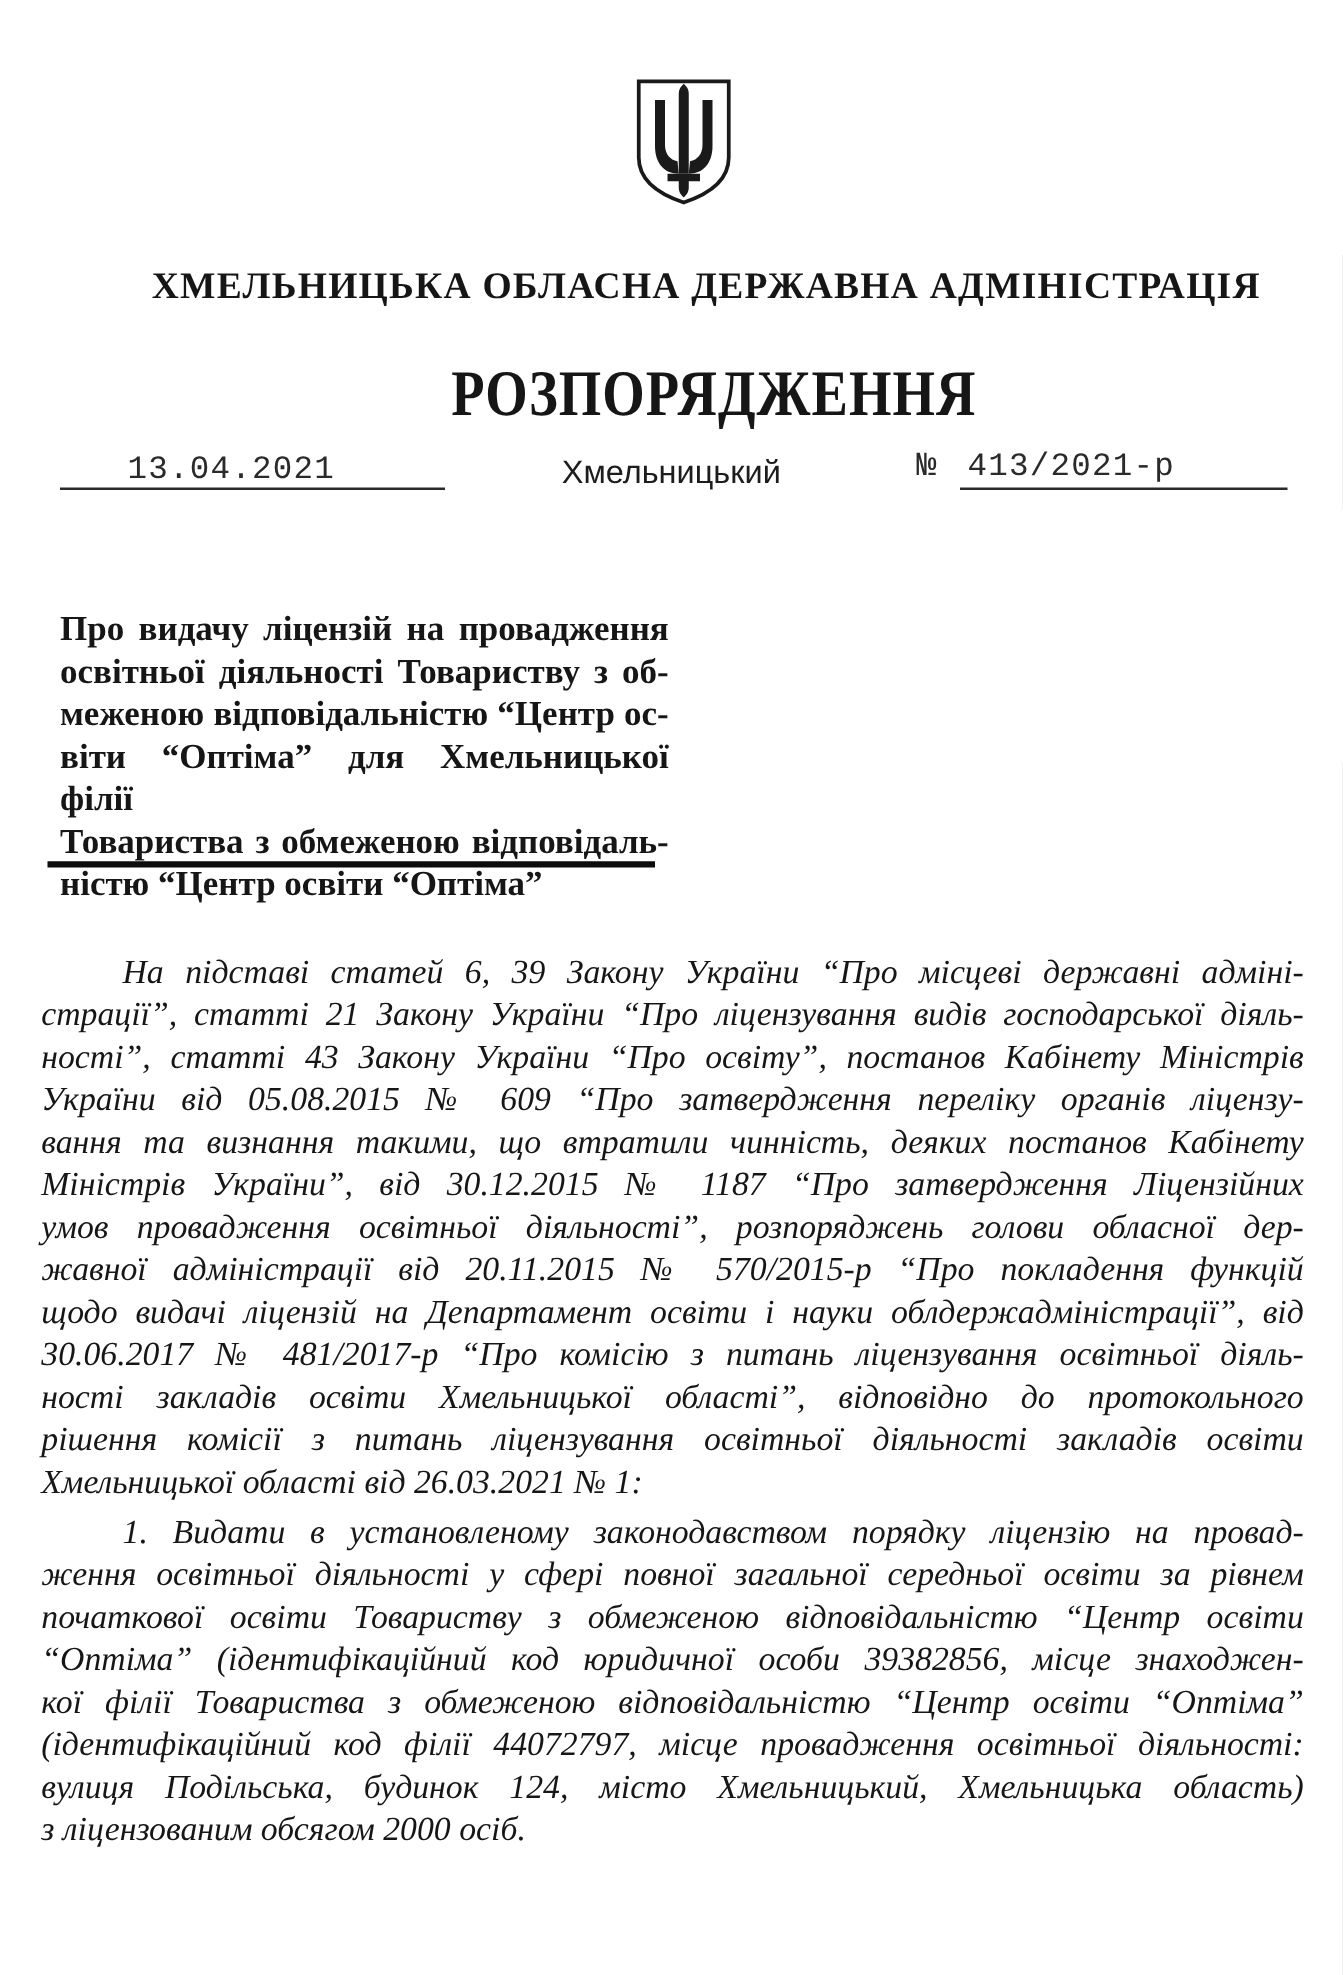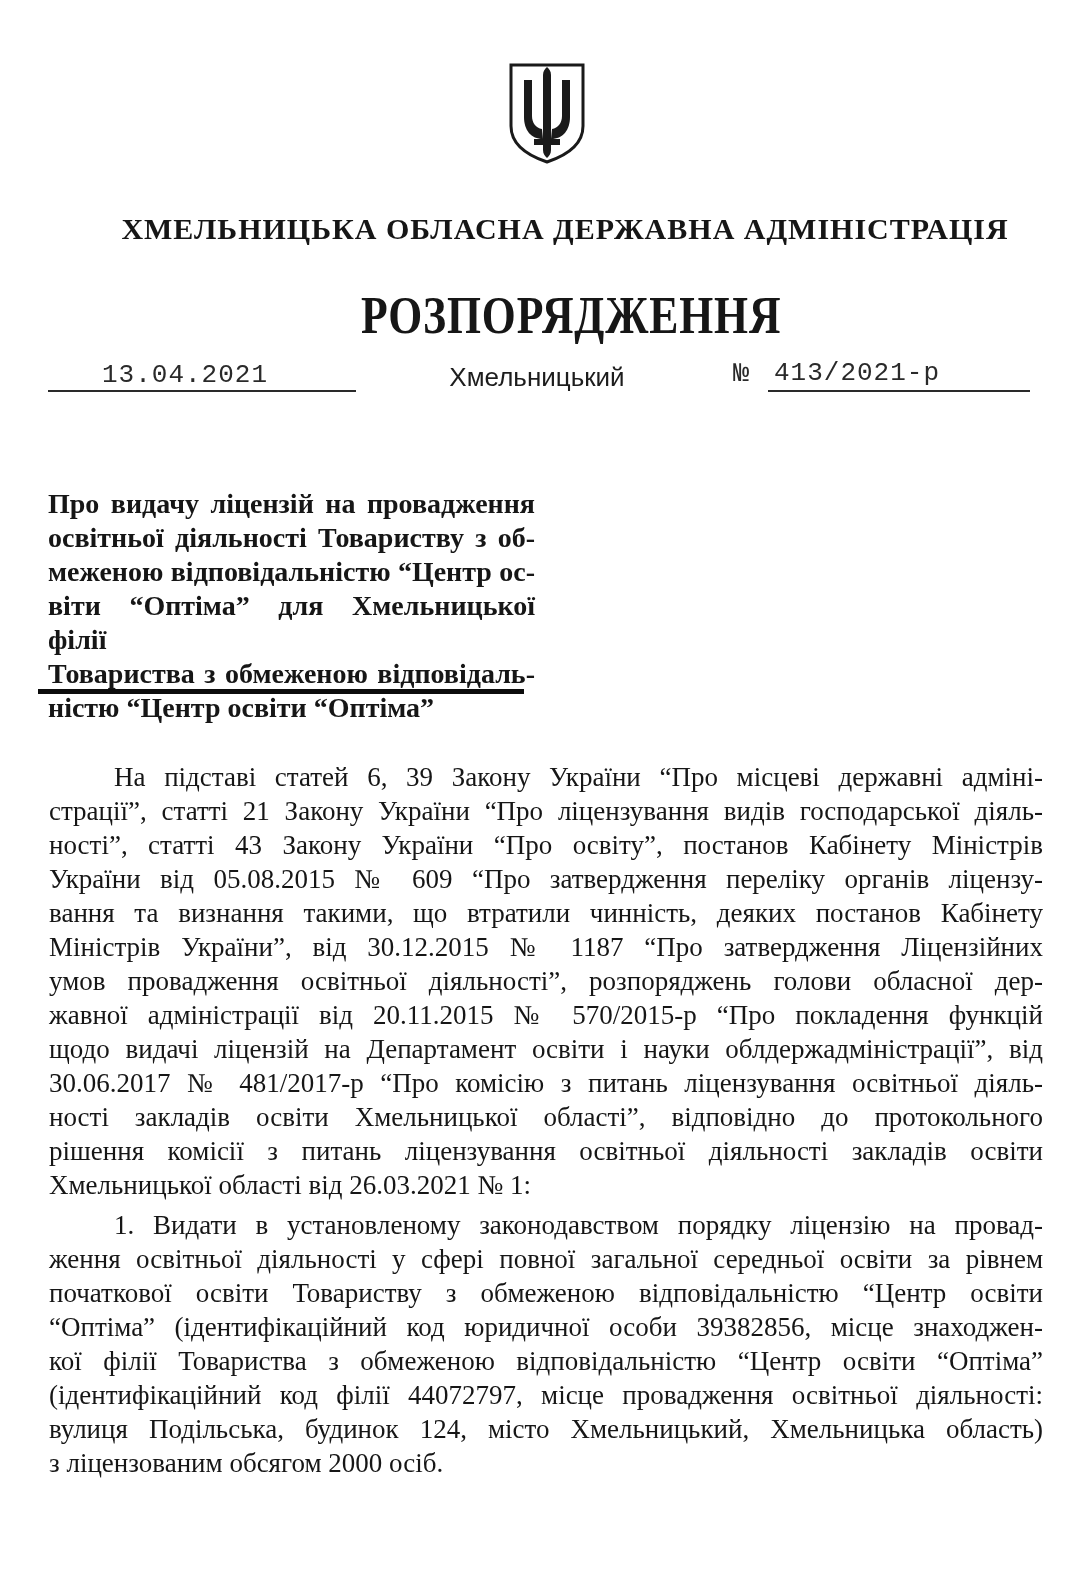--- a/index.html
+++ b/index.html
@@ -55,21 +55,21 @@
   .subject-block{
     position:absolute;left:48px;top:487px;width:487px;
     font-size:28px;font-weight:bold;line-height:34px;
   }
   .subject-rule{position:absolute;left:38px;top:689px;width:486px;height:5px;background:#0c0c0c;}
 
   .body-text{
     position:absolute;left:33px;top:760px;width:1010px;
     font-size:27px;line-height:34px;
   }
-  .para{margin:0 0 0 16px;}
+  .para{margin:0 0 0 0;font-style:italic;}
   .para + .para{margin-top:6px;}
 
   .tline{
     text-align:justify;
     text-align-last:justify;
     white-space:normal;
   }
   .tline-last{text-align-last:left;}
   .para .tline:first-child{text-indent:65px;}
 </style>

